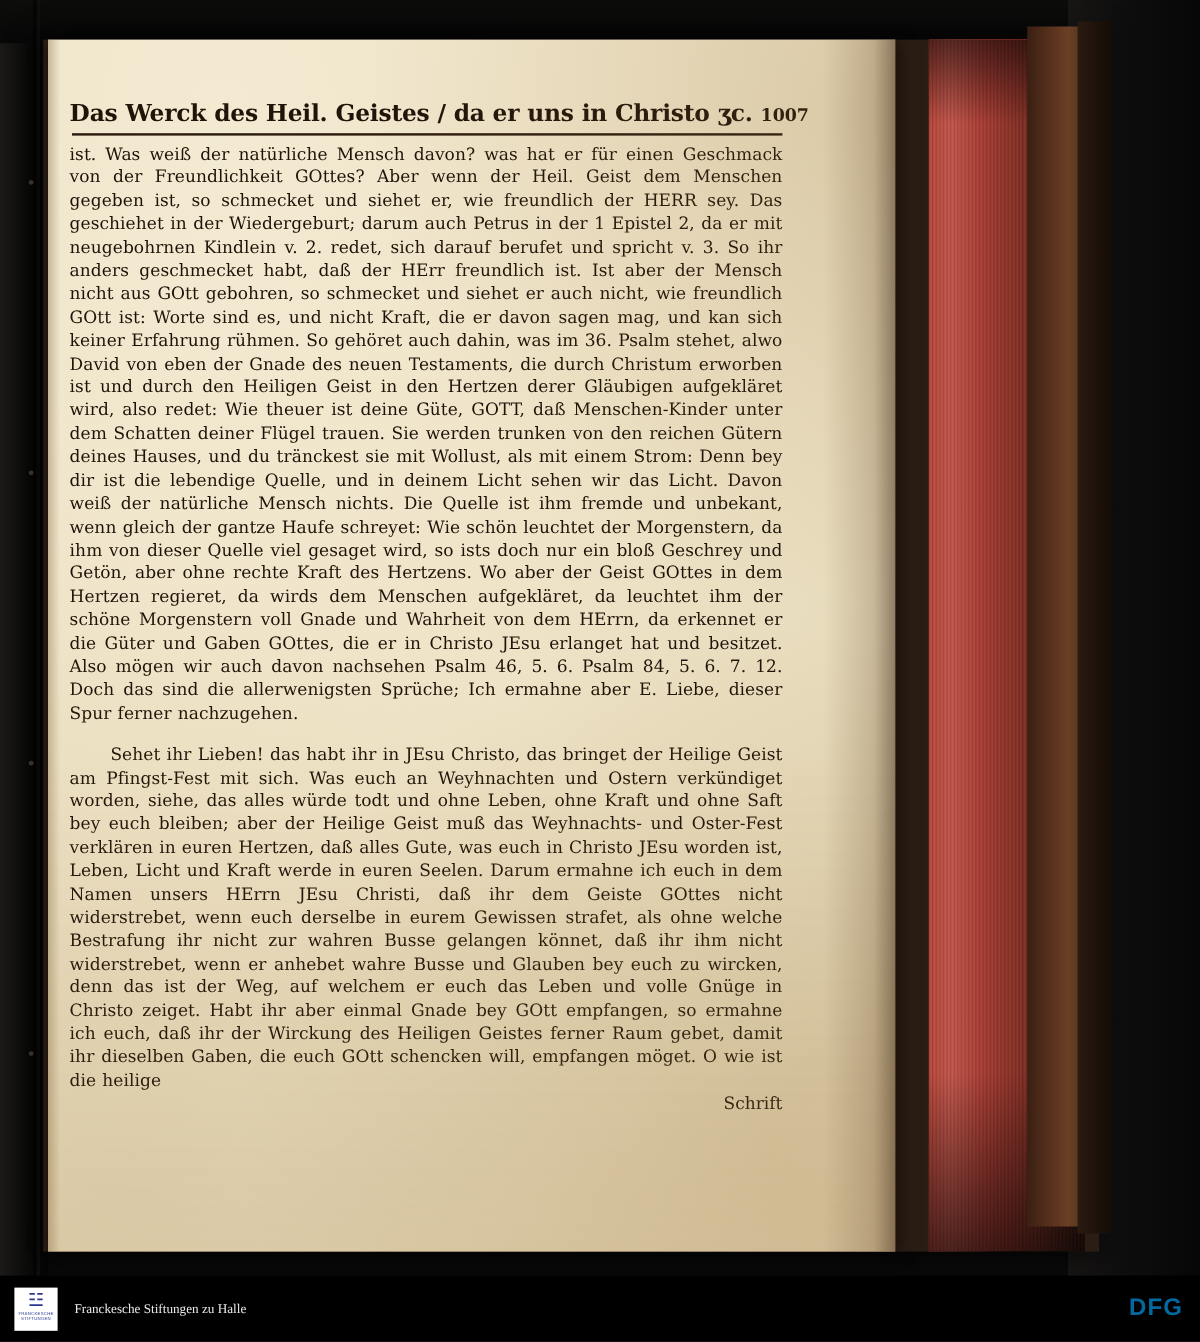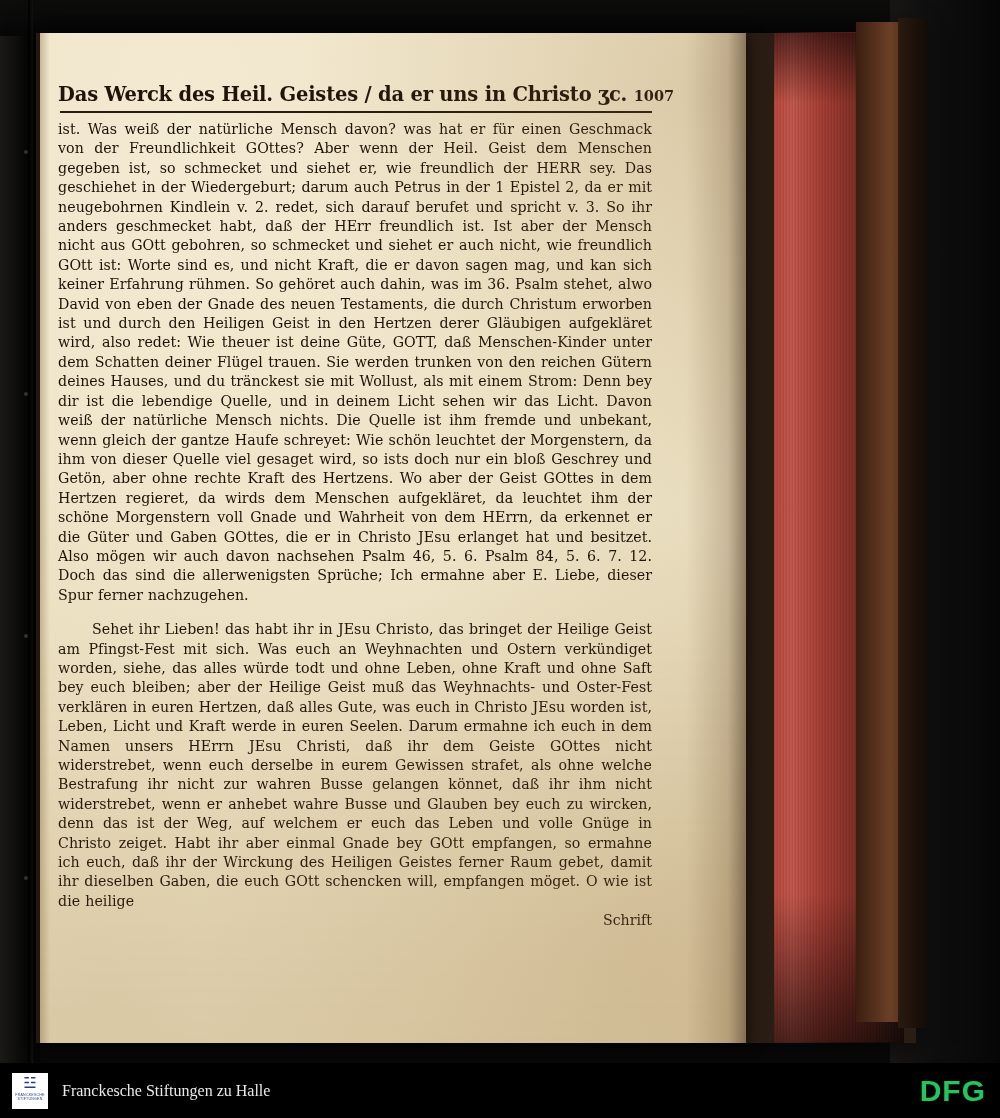--- a/index.html
+++ b/index.html
@@ -243,30 +243,30 @@
     letter-spacing: 0.2px;
     color: #2b3a8f;
     font-family: "Liberation Sans", sans-serif;
     text-align: center;
     line-height: 4.4px;
     margin-top: 2px;
   }
   .footer-title {
     color: #e9e9e9;
     font-family: "Liberation Serif", serif;
-    font-size: 16px;
+    font-size: 11px;
     margin-left: 14px;
   }
   .footer-dfg {
     margin-left: auto;
     margin-right: 14px;
-    color: #22c55e;
+    color: #0369a1;
     font-family: "Liberation Sans", sans-serif;
     font-weight: bold;
-    font-size: 30px;
+    font-size: 20px;
     letter-spacing: 1px;
   }
 </style>
 </head>
 <body>
 
 <div id="scan">
 
   <div class="backdrop-left"></div>
   <div class="backdrop-top"></div>

